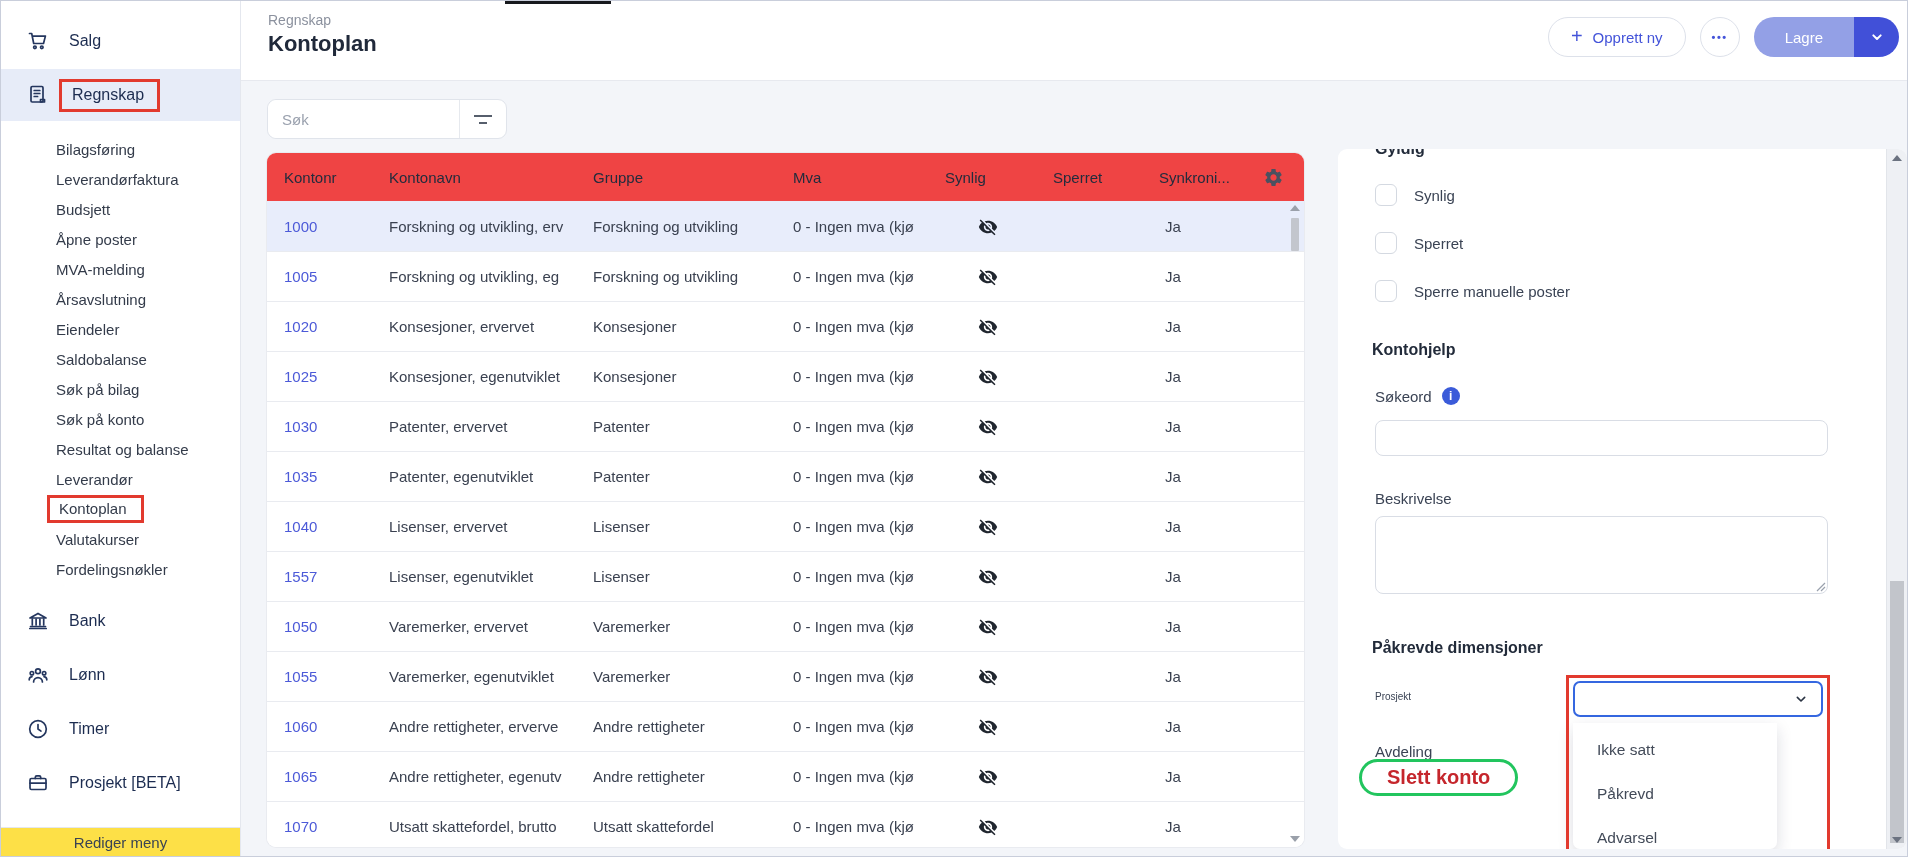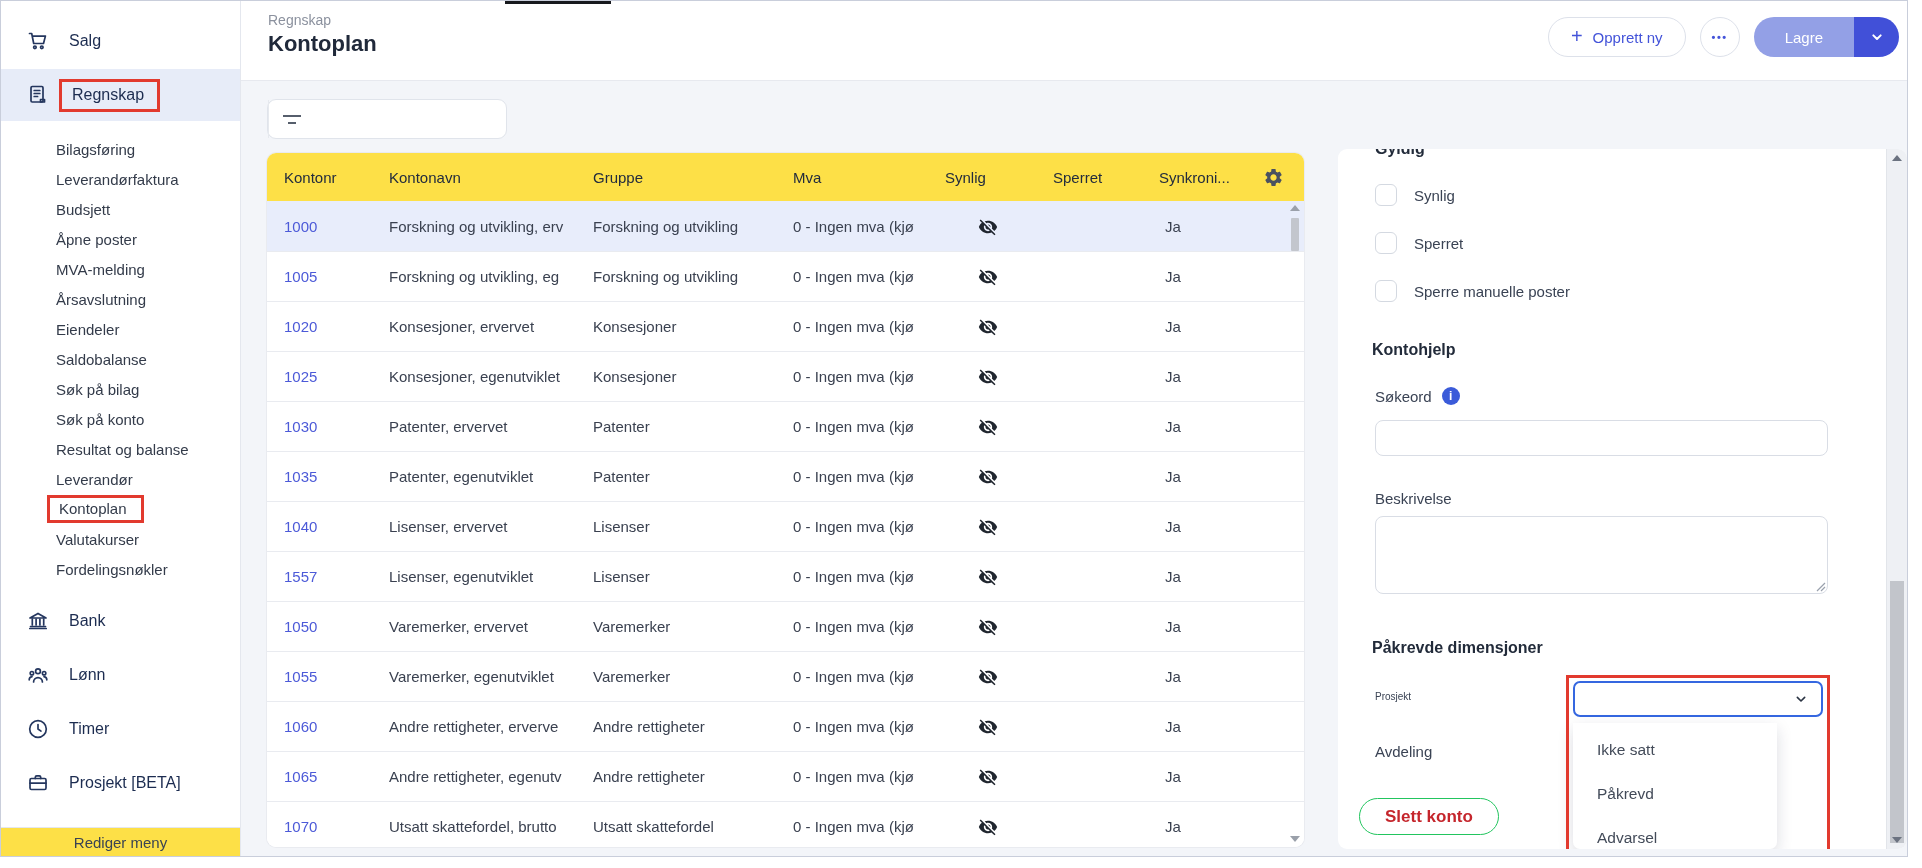--- a/index.html
+++ b/index.html
@@ -41,21 +41,21 @@
   .searchbar { position: absolute; left: 26px; top: 18px; width: 240px; height: 40px; background: #fff; border: 1px solid #e0e4eb; border-radius: 9px; display: flex; }
   .search-input { flex: 1; border: none; outline: none; border-radius: 9px 0 0 9px; padding-left: 14px; font-size: 15px; color: #4a5160; font-family: "Liberation Sans", sans-serif; min-width: 0; }
   .search-input::placeholder { color: #9aa1ae; }
   .search-filter { width: 47px; border-left: 1px solid #e6e9ee; display: flex; flex-direction: column; align-items: center; justify-content: center; gap: 5px; cursor: pointer; border-radius: 0 9px 9px 0; }
   .f-line1 { width: 18px; height: 2px; background: #565e6c; }
   .f-line2 { width: 8px; height: 2px; background: #565e6c; }
 
   
   .table-card { position: absolute; left: 26px; top: 72px; width: 1037px; height: 694px; background: #fff; border-radius: 9px; overflow: hidden; box-shadow: 0 0 0 1px #e9ebf0; }
   .grid-row { display: grid; grid-template-columns: 105px 204px 200px 152px 108px 106px 100px 1fr; align-items: center; padding-left: 17px; }
-  .thead { height: 48px; background: #fde047; font-size: 15px; color: #232c3d; }
+  .thead { height: 48px; background: #ef4444; font-size: 15px; color: #232c3d; }
   .th { white-space: nowrap; overflow: hidden; }
   .th-gear { justify-self: end; margin-right: 20px; display: flex; cursor: pointer; }
   .tr { height: 50px; border-top: 1px solid #e9ebf0; font-size: 15px; color: #3a4150; background: #fff; cursor: pointer; }
   .tr.selected { background: #e8edfb; border-top-color: #e8edfb; }
   .konto-link { color: #4c5ad8; text-decoration: none; cursor: pointer; }
   .cell-clip { white-space: nowrap; overflow: hidden; padding-right: 12px; }
   .cell-eye { justify-self: center; margin-left: -22px; display: flex; }
   .cell-sync { padding-left: 6px; }
   .tbl-scroll { position: absolute; right: 3px; top: 52px; bottom: 5px; width: 12px; }
   .arr { width: 0; height: 0; border-left: 5px solid transparent; border-right: 5px solid transparent; position: absolute; left: 1px; }
@@ -74,21 +74,21 @@
   .sokeord-row { position: absolute; left: 37px; top: 238px; display: flex; align-items: center; gap: 10px; font-size: 15px; color: #3a4354; }
   .info-icon { width: 18px; height: 18px; border-radius: 50%; background: #3b5bd9; color: #fff; font-size: 12px; font-weight: 700; display: flex; align-items: center; justify-content: center; cursor: pointer; }
   .sokeord-input { position: absolute; left: 37px; top: 271px; width: 453px; height: 36px; border: 1px solid #d9dde5; border-radius: 8px; background: #fff; outline: none; padding: 0 12px; font-size: 15px; font-family: "Liberation Sans", sans-serif; }
   .beskrivelse-label { position: absolute; left: 37px; top: 341px; font-size: 15px; color: #3a4354; }
   .beskrivelse-textarea { position: absolute; left: 37px; top: 367px; width: 453px; height: 78px; border: 1px solid #d9dde5; border-radius: 8px; background: #fff; resize: none; outline: none; padding: 8px 12px; font-size: 15px; font-family: "Liberation Sans", sans-serif; }
   .resize-handle { position: absolute; left: 478px; top: 433px; width: 10px; height: 10px; pointer-events: none; }
   .dim-h { position: absolute; left: 34px; top: 490px; font-size: 16px; font-weight: 700; color: #222b3a; }
   .prosjekt-label { position: absolute; left: 37px; top: 542px; font-size: 10px; color: #3a4354; }
   .prosjekt-select { position: absolute; left: 235px; top: 532px; width: 250px; height: 36px; border: 2px solid #3567e0; border-radius: 7px; background: #fff; display: flex; align-items: center; justify-content: space-between; padding: 0 12px; cursor: pointer; z-index: 3; font-size: 15px; color: #3a4354; }
   .avdeling-label { position: absolute; left: 37px; top: 594px; font-size: 15px; color: #3a4354; }
-  .delete-btn { position: absolute; left: 21px; top: 649px; height: 37px; border-radius: 19px; border: 1px solid #22c55e; background: #fff; color: #c5262c; font-size: 17px; font-weight: 700; padding: 0 25px; cursor: pointer; font-family: "Liberation Sans", sans-serif; }
+  .delete-btn { position: absolute; left: 21px; top: 610px; height: 37px; border-radius: 19px; border: 3px solid #22c55e; background: #fff; color: #c5262c; font-size: 20px; font-weight: 700; padding: 0 25px; cursor: pointer; font-family: "Liberation Sans", sans-serif; }
   .dropdown { position: absolute; left: 235px; top: 574px; width: 204px; height: 126px; background: #fff; border-radius: 0 0 7px 7px; box-shadow: 0 6px 16px rgba(20,30,60,.15); padding-top: 5px; z-index: 3; }
   .dd-option { height: 44px; display: flex; align-items: center; padding-left: 24px; font-size: 15.5px; color: #434b59; cursor: pointer; white-space: nowrap; }
   .red-box-dd { position: absolute; left: 228px; top: 526px; width: 264px; height: 179px; border: 3px solid #e23a2e; z-index: 6; pointer-events: none; }
   .panel-scroll { position: absolute; right: 0; top: 0; bottom: 0; width: 21px; background: #eef0f4; border-left: 1px solid #e2e5ea; z-index: 2; }
   .ps-arr { width: 0; height: 0; border-left: 5px solid transparent; border-right: 5px solid transparent; position: absolute; left: 5px; }
   .ps-up { border-bottom: 6px solid #6b7280; top: 6px; }
   .ps-down { border-top: 6px solid #6b7280; bottom: 6px; }
   .ps-thumb { position: absolute; left: 3px; width: 14px; top: 432px; height: 262px; background: #c2c5cb; cursor: grab; }
 </style>
 </head>
@@ -233,20 +233,21 @@
                 <path d="M6.5 9.5L12 15l5.5-5.5"></path>
               </svg>
           </span>
         </div>
       </div>
     </header>
 
     <div class="main">
 
       <div class="searchbar">
+        <input class="search-input" placeholder="Søk" style="">
         <div class="search-filter">
           <span class="f-line1"></span>
           <span class="f-line2"></span>
         </div>
       </div>
 
       <div class="table-card">
         <div class="grid-row thead">
           <span class="th">Kontonr</span>
           <span class="th">Kontonavn</span>

